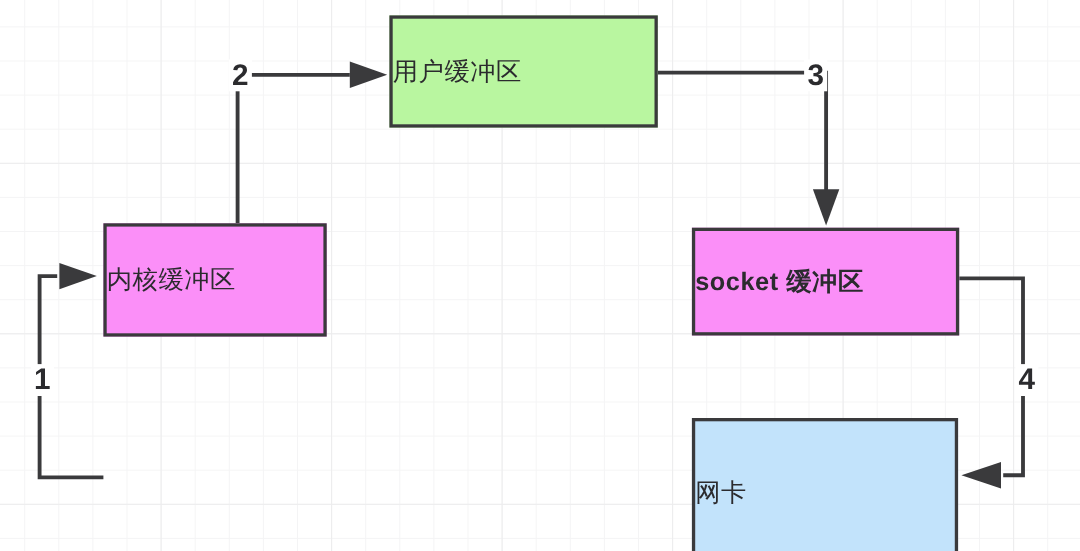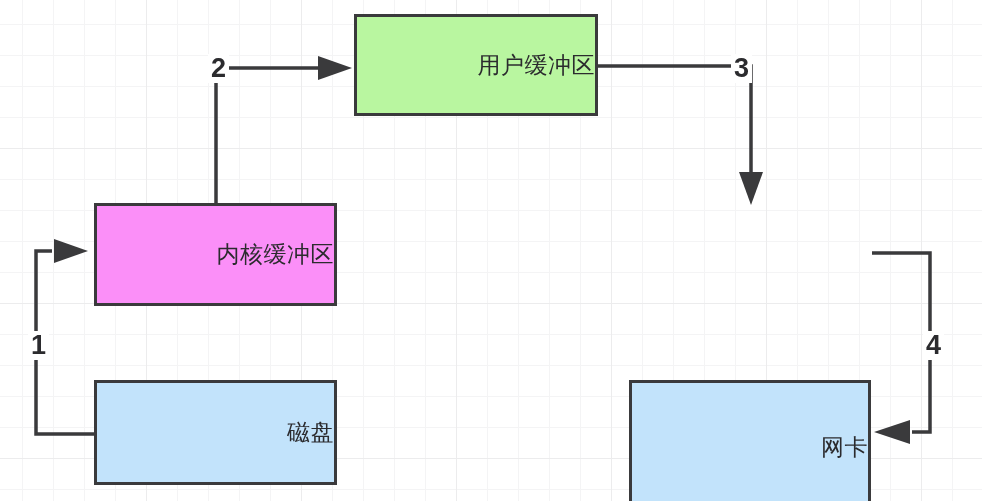--- a/index.html
+++ b/index.html
@@ -25,29 +25,29 @@
     background-position: -9px -7px, -9px -7px, -9px -7px, -9px -7px;
     overflow: hidden;
     font-family: "Liberation Sans", "DejaVu Sans", sans-serif;
   }
   .node {
     position: absolute;
     box-sizing: border-box;
     border: 3px solid #3a3a3c;
     display: flex;
     align-items: center;
-    justify-content: flex-end;
+    justify-content: flex-start;
     color: #2b2b2e;
     font-size: 23px;
     line-height: 1;
     letter-spacing: 0.5px;
   }
   .node.bold { font-weight: bold; }
   #node-user-buffer   { left: 354px; top: 14px;  width: 244px; height: 102px; background: #b9f6a0; }
-  #node-kernel-buffer { left: 94px;  top: 203px; width: 243px; height: 103px; background: #fb8ff8; }
+  #node-kernel-buffer { left: 94px;  top: 203px; width: 203px; height: 103px; background: #fb8ff8; }
   #node-socket-buffer { left: 629px; top: 207px; width: 243px; height: 98px;  background: #fb8ff8; }
   #node-disk          { left: 94px;  top: 380px; width: 243px; height: 105px; background: #c2e3fb; }
   #node-nic           { left: 629px; top: 380px; width: 242px; height: 135px; background: #c2e3fb; }
 
   #edges { position: absolute; left: 0; top: 0; width: 982px; height: 501px; }
   .edge-path {
     fill: none;
     stroke: #3a3a3c;
     stroke-width: 3.5;
     stroke-linecap: butt;
@@ -98,24 +98,24 @@
   </svg>
 
   <div class="node" id="node-user-buffer">
     <span>用户缓冲区</span>
   </div>
 
   <div class="node" id="node-kernel-buffer">
     <span>内核缓冲区</span>
   </div>
 
+  <div class="node bold" id="node-socket-buffer">
+    <span>socket 缓冲区</span>
+  </div>
 
-  <div class="node" id="node-disk">
-    <span>磁盘</span>
-  </div>
 
   <div class="node" id="node-nic">
     <span>网卡</span>
   </div>
 
   <div class="edge-label" id="label-1">1</div>
   <div class="edge-label" id="label-2">2</div>
   <div class="edge-label" id="label-3">3</div>
   <div class="edge-label" id="label-4">4</div>
 

